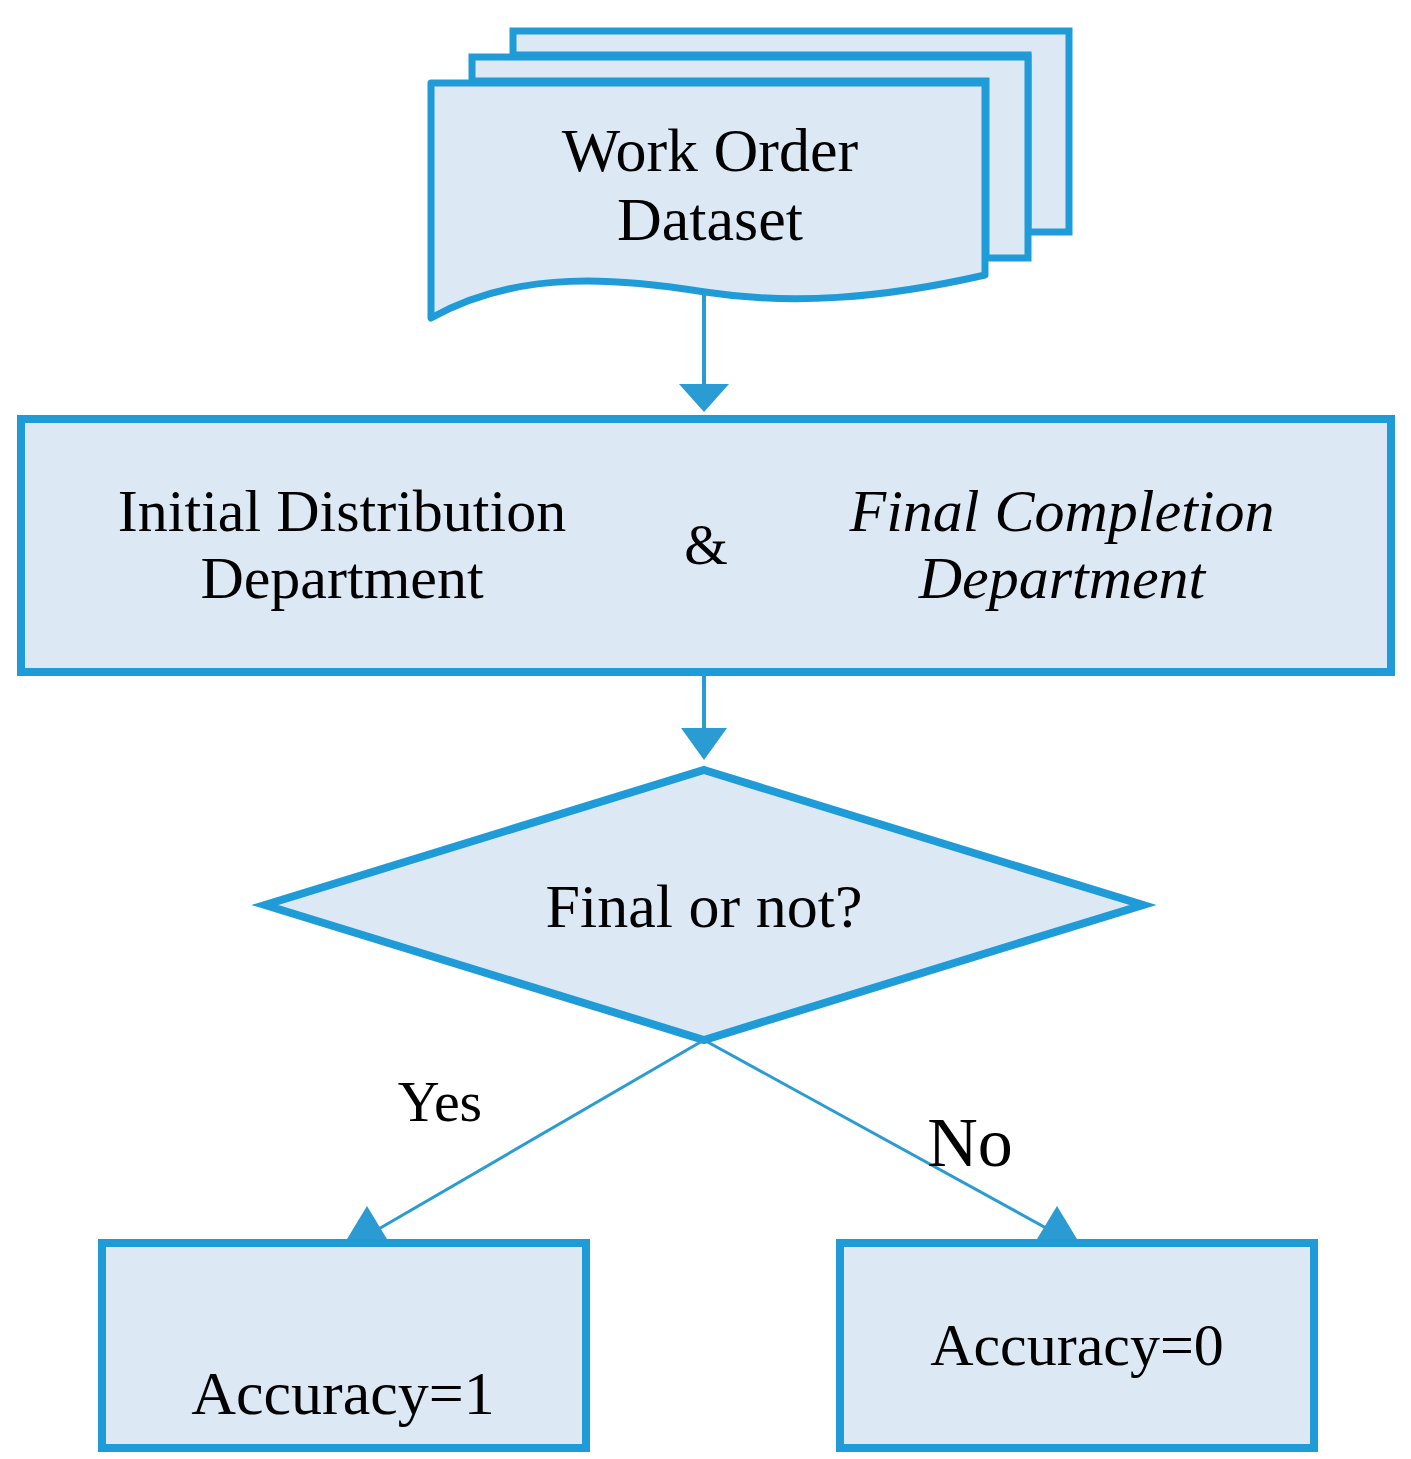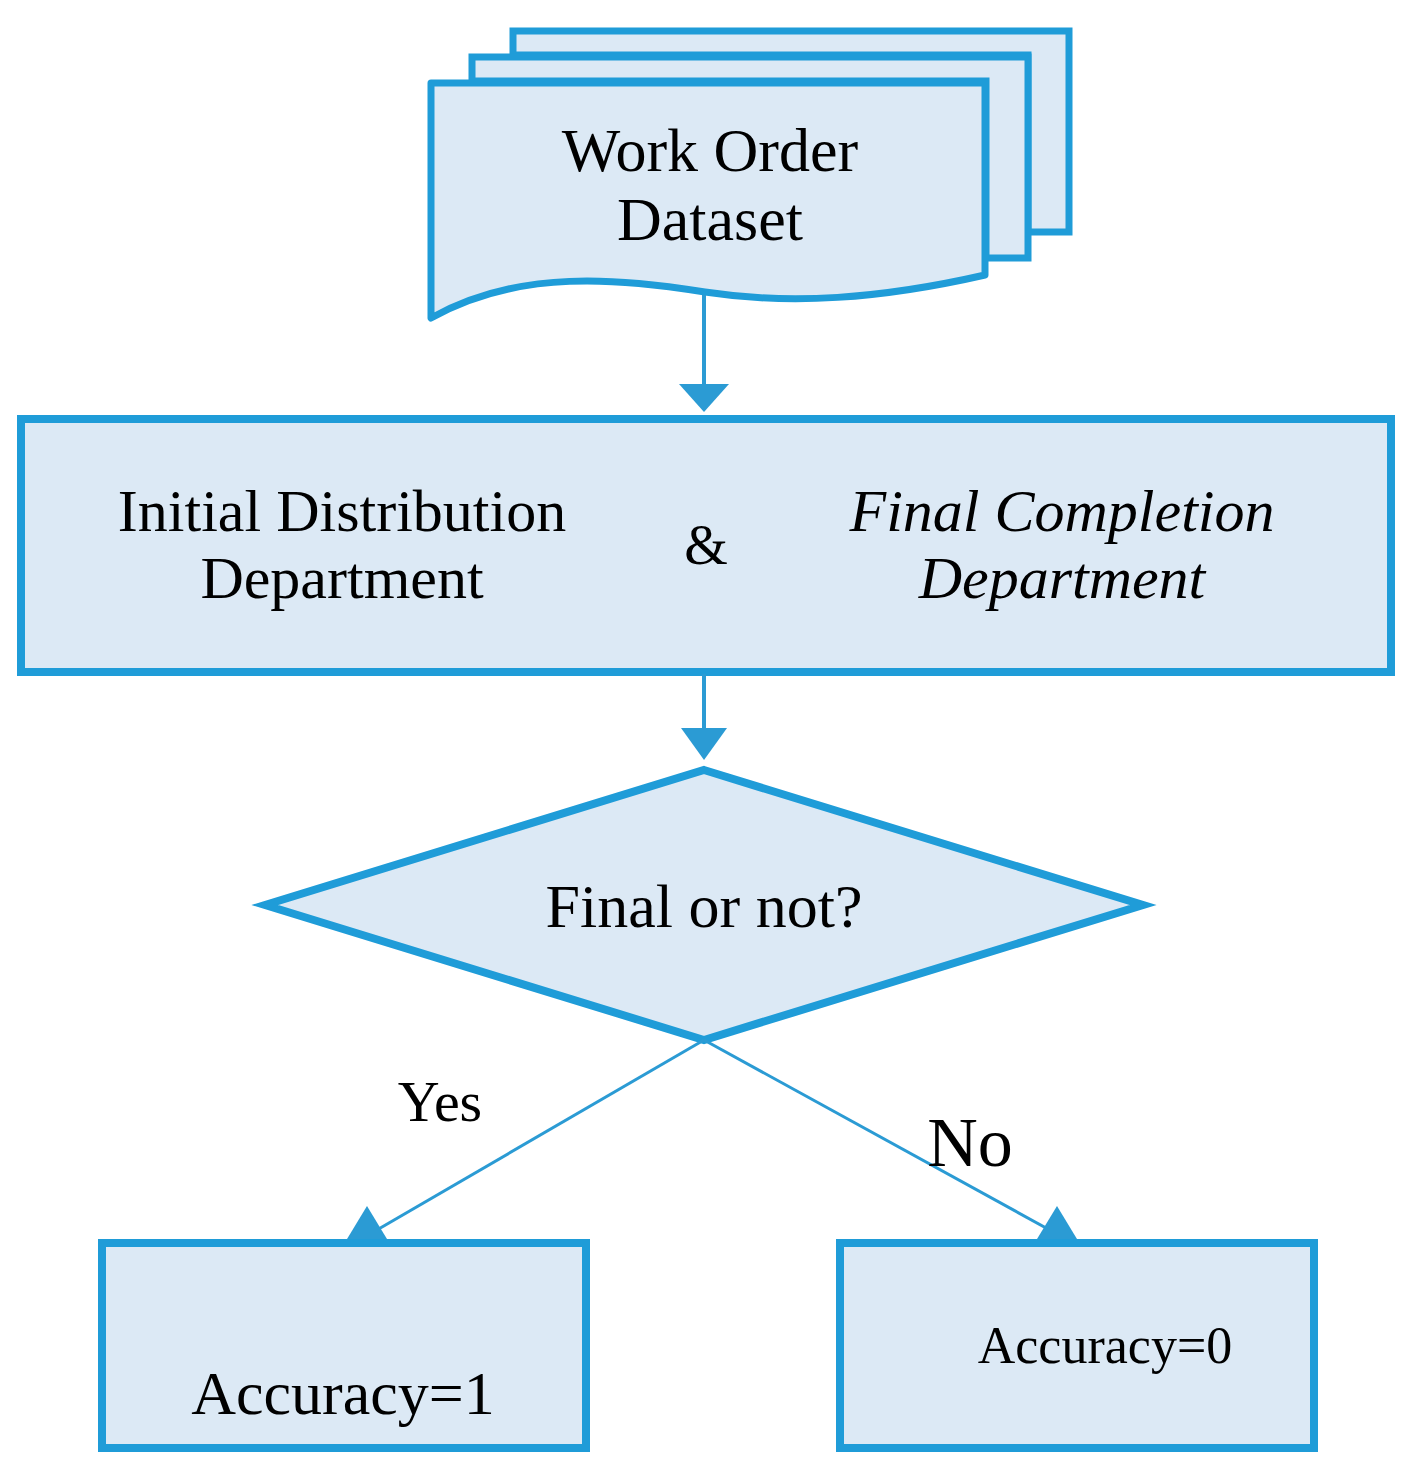--- a/index.html
+++ b/index.html
@@ -92,25 +92,25 @@
   }
   
   #label-accuracy-yes {
     left: 104px;
     top: 1298px;
     width: 478px;
     height: 192px;
     font-size: 62px;
   }
   #label-accuracy-no {
-    left: 870px;
+    left: 842px;
     top: 1250px;
     width: 470px;
     height: 192px;
-    font-size: 52px;
+    font-size: 60px;
   }
 </style>
 </head>
 <body>
 
 <div id="canvas">
 
   <svg id="flow-svg" viewBox="0 0 1411 1459" xmlns="http://www.w3.org/2000/svg">
 
     <g>

